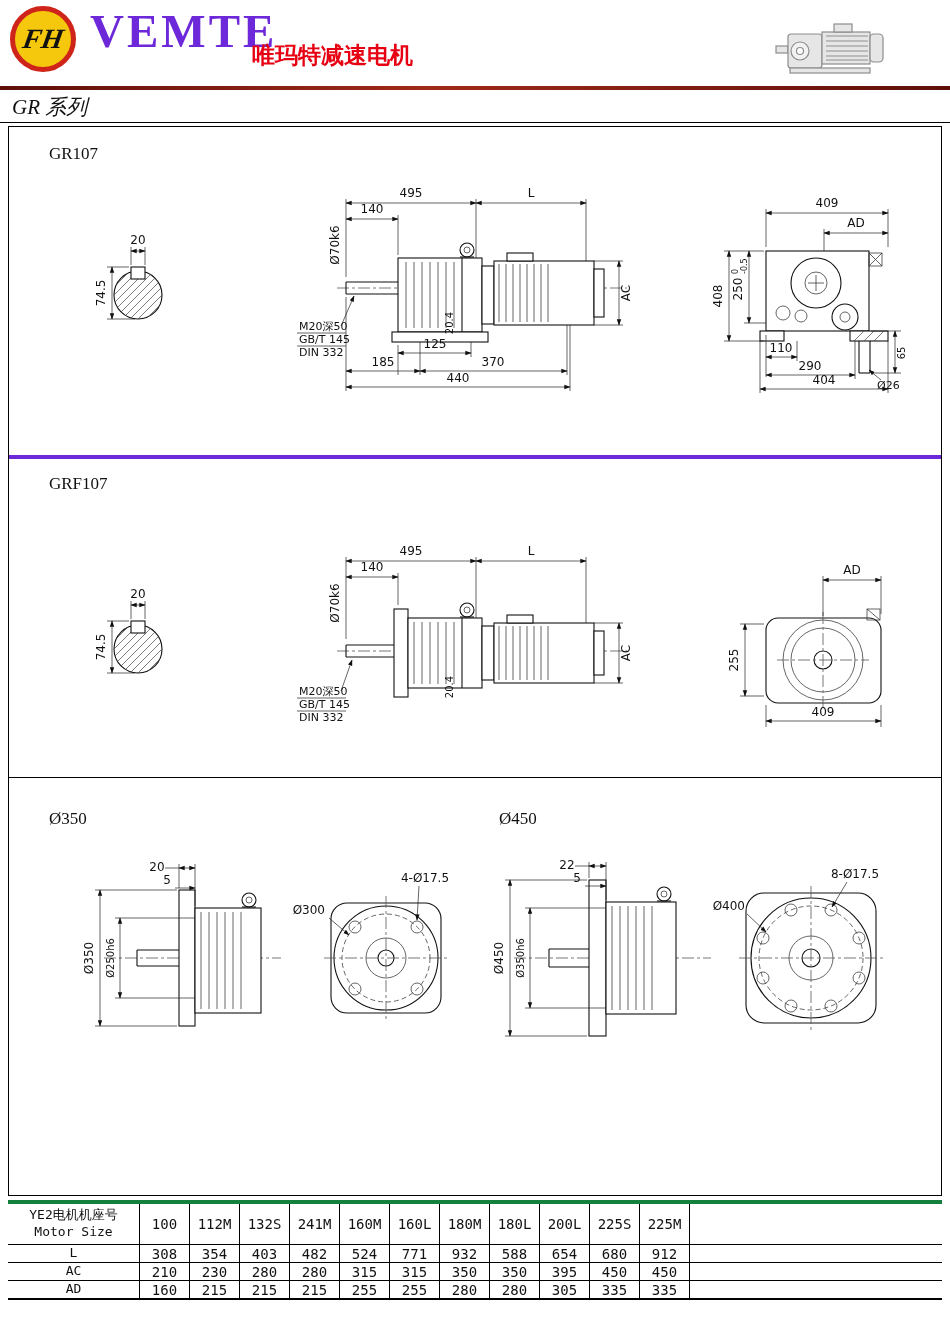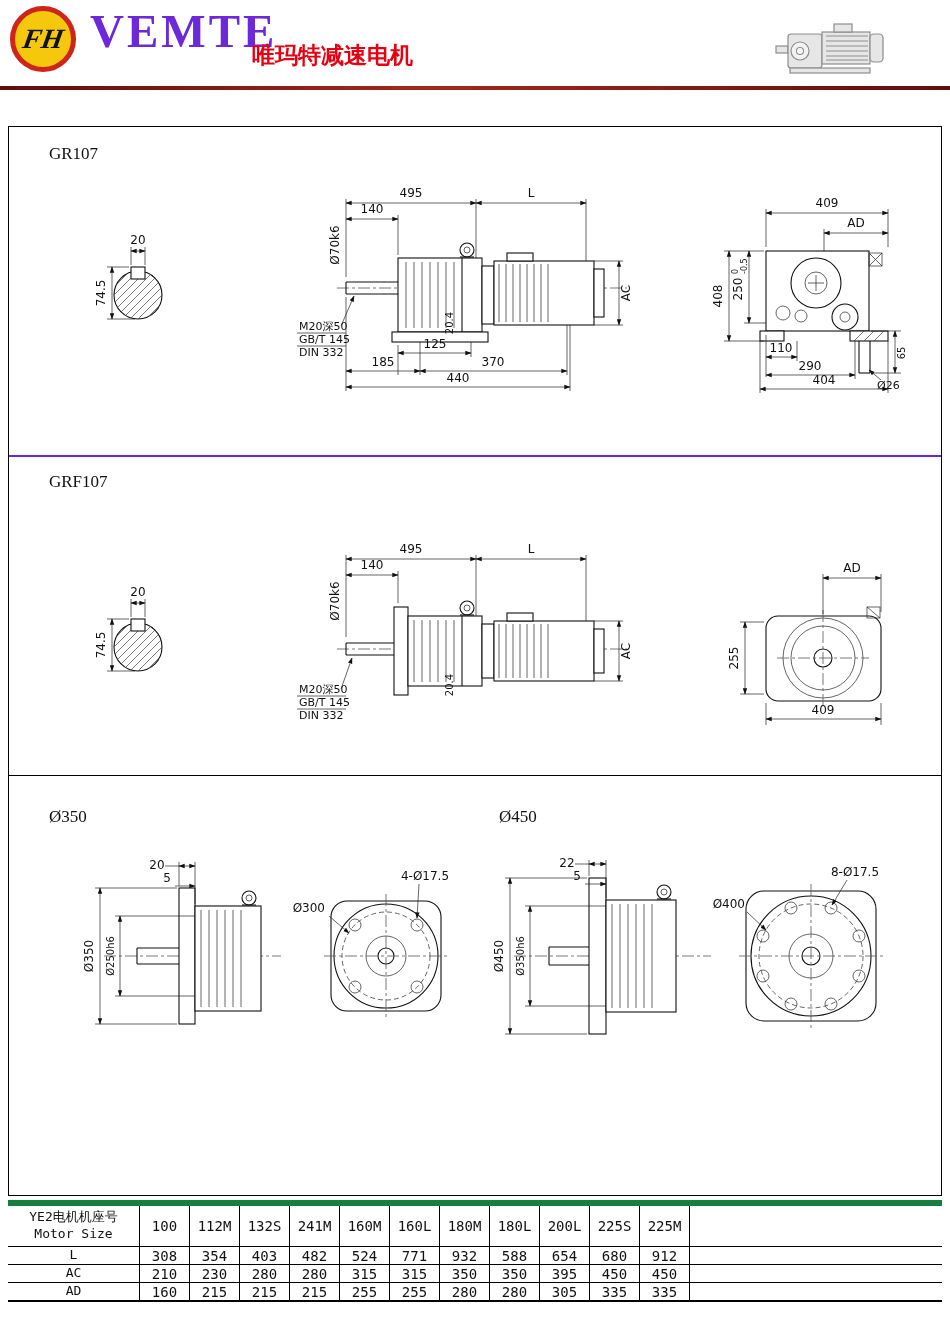--- a/index.html
+++ b/index.html
@@ -14,39 +14,39 @@
         font-weight:bold;font-size:47px;color:#6d28d9;letter-spacing:3px}
   .tagline{position:absolute;left:252px;top:40px;font-size:23px;color:#e60012;font-weight:bold}
   .motor-illu{position:absolute;right:56px;top:16px}
   .header-rule{position:absolute;left:0;top:86px;width:950px;height:4px;
         background:linear-gradient(90deg,#5e0f0a,#a02a1a 45%,#5e0f0a)}
   .series{position:absolute;left:0;top:90px;width:950px;height:33px;border-bottom:1px solid #000;box-sizing:border-box}
   .series span{position:absolute;left:12px;top:3px;font-family:"Liberation Serif",serif;
         font-style:italic;font-size:21px}
   .main-box{position:absolute;left:8px;top:126px;width:932px;height:1068px;border:1px solid #000}
   .sec{position:relative;width:932px}
-  .sec1{height:328px;border-bottom:2px solid #6d28d9}
+  .sec1{height:328px;border-bottom:4px solid #6d28d9}
   .sec2{height:318px;border-bottom:1px solid #000}
   .sec3{height:418px}
   svg{display:block}
   
   .ln{stroke:#111;stroke-width:1.1;fill:none}
   .fill{fill:#fff;stroke:#111;stroke-width:1.1}
   .thin{stroke:#333;stroke-width:.75;fill:none}
   .cl{stroke:#555;stroke-width:.8;fill:none;stroke-dasharray:12 3 3 3}
   .ext{stroke:#222;stroke-width:.7;fill:none}
   .hatchln{stroke:#444;stroke-width:.7}
   .dash{stroke-dasharray:5 3}
   .dimtxt{font:12px "DejaVu Sans",sans-serif;fill:#111;text-anchor:middle}
   .small{font-size:10px}
   .note{font:11px "DejaVu Sans",sans-serif;fill:#111;text-anchor:start}
   .dtitle{font:17px "Liberation Serif",serif;fill:#111;text-anchor:start}
   
   .size-table{position:absolute;left:8px;top:1200px;width:934px;
-        border-top:6px solid #15803d;border-bottom:2px solid #000}
+        border-top:4px solid #15803d;border-bottom:2px solid #000}
   .trow{display:grid;grid-template-columns:132px repeat(11,50px);border-bottom:1px solid #000}
   .trow:last-child{border-bottom:none}
   .tcell{border-right:1px solid #000;display:flex;align-items:center;justify-content:center;
         font-family:"DejaVu Sans Mono",monospace;font-size:14px;text-align:center}
   .tcell:first-child{flex-direction:column;line-height:1.3;font-size:13px}
   .thead .tcell{height:40px}
   .tdata .tcell{height:17px}
 </style>
 </head>
 <body>
@@ -73,20 +73,23 @@
       <line x1="52" y1="40" x2="94" y2="40"></line>
         <line x1="52" y1="44" x2="94" y2="44"></line>
       <rect x="96" y="18" width="13" height="28" rx="4"></rect>
       <rect x="60" y="8" width="18" height="8"></rect>
       <rect x="16" y="52" width="80" height="5"></rect>
     </g>
   </svg>
 
   <div class="header-rule"></div>
 
+  <div class="series">
+    <span>GR 系列</span>
+  </div>
 
   <div class="main-box">
 
     <div class="sec sec1">
     <svg width="932" height="328" viewBox="0 0 932 328">
       <defs>
         <marker id="arw1" viewBox="0 0 10 10" refX="9" refY="5" markerWidth="9" markerHeight="9" orient="auto-start-reverse">
           <path d="M0,1.5 L10,5 L0,8.5 z" fill="#111"></path>
         </marker>
         <clipPath id="cp1">

